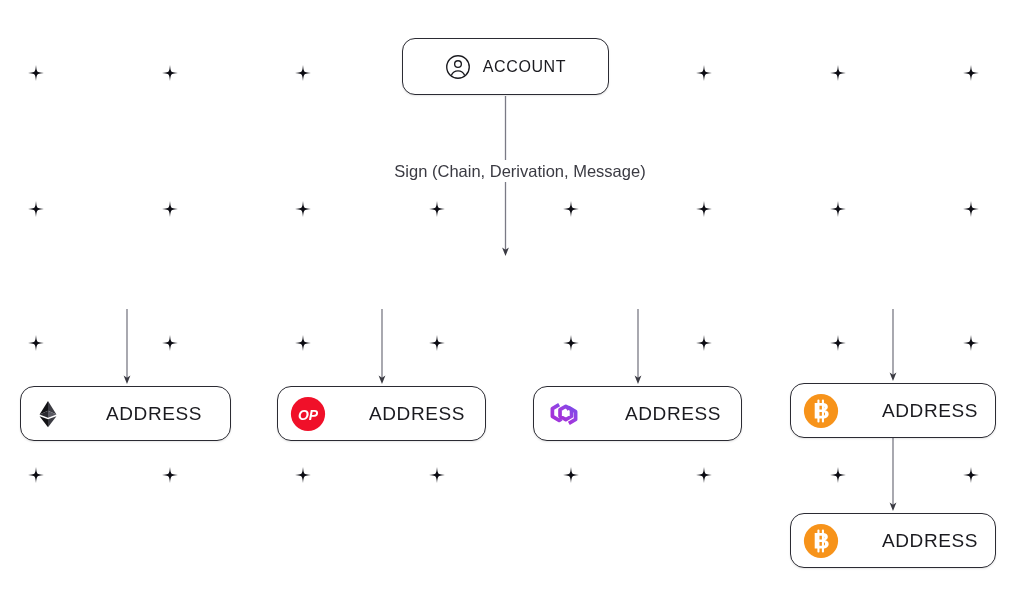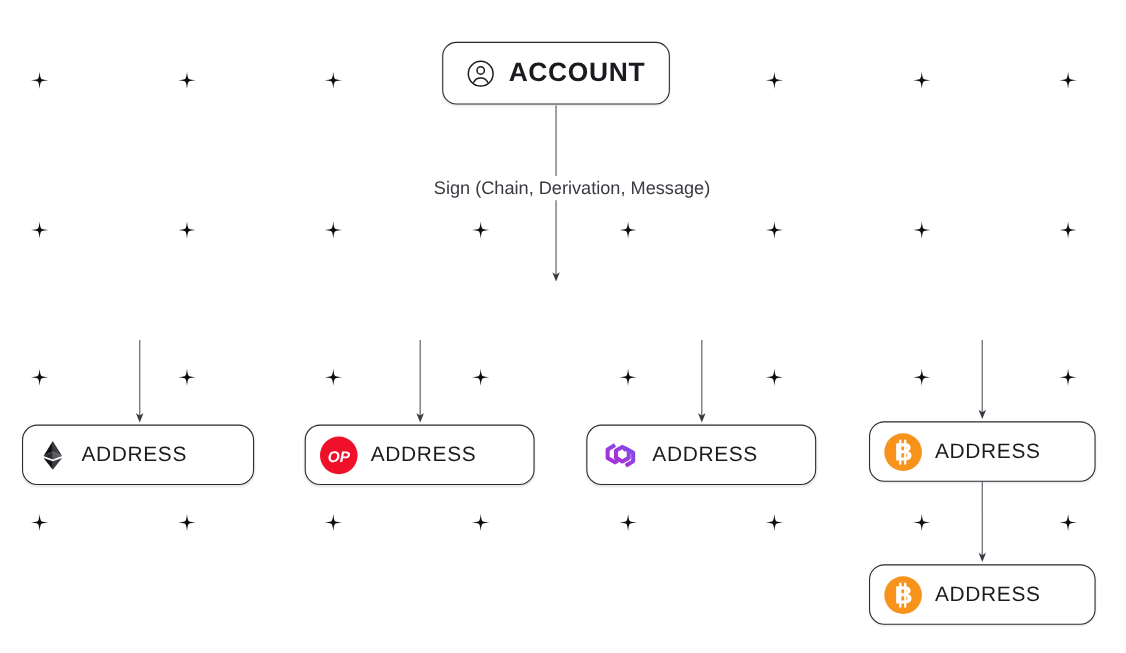--- a/index.html
+++ b/index.html
@@ -68,41 +68,41 @@
   #node-account {
     left: 402px;
     top: 38px;
     width: 207px;
     height: 57px;
     border-radius: 13px;
     justify-content: center;
     gap: 12px;
     padding: 0 10px;
   }
-  #node-account .label { font-size: 24px; font-weight: bold; }
+  #node-account .label { font-size: 16px; }
 
   
   #node-mpc {
     left: 14px;
     top: 258px;
     width: 988px;
     height: 50px;
     border-radius: 18px;
     justify-content: center;
   }
   #node-mpc .label { font-size: 19px; letter-spacing: 0.7px; }
 
   
   .addr-node {
     height: 55px;
     border-radius: 14px;
     gap: 11px;
     padding: 0 14px 0 12px;
   }
-  .addr-node .label { font-size: 19px; }
+  .addr-node .label { font-size: 19px; margin-left: 32px; }
 
   #node-addr-eth { left: 20px;  top: 386px; width: 211px; }
   #node-addr-op  { left: 277px; top: 386px; width: 209px; }
   #node-addr-pol { left: 533px; top: 386px; width: 209px; }
   #node-addr-btc1{ left: 790px; top: 383px; width: 206px; }
   #node-addr-btc2{ left: 790px; top: 513px; width: 206px; }
 
   
   #edge-label-sign {
     position: absolute;

